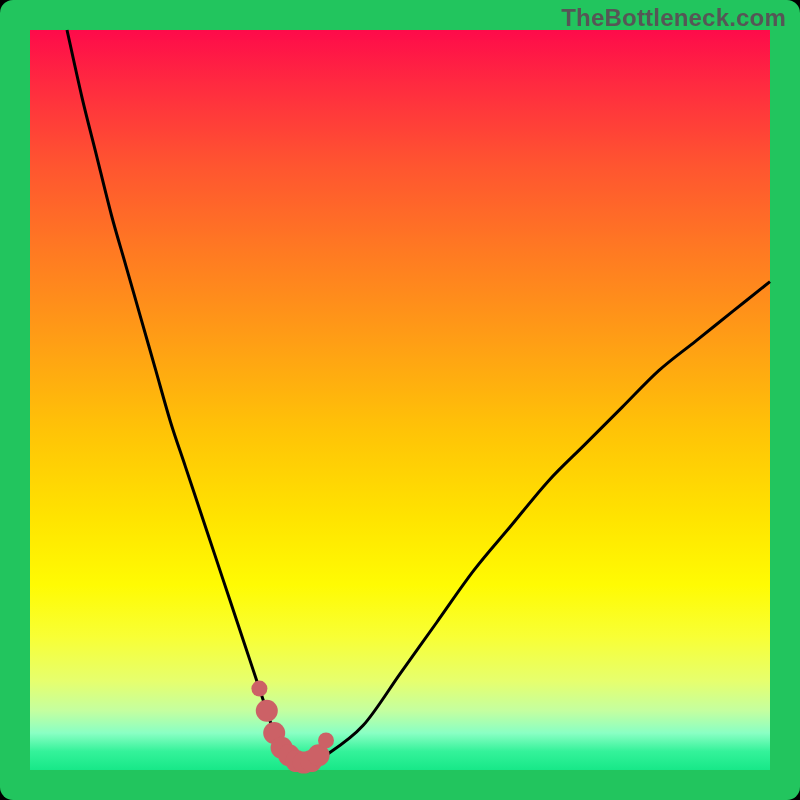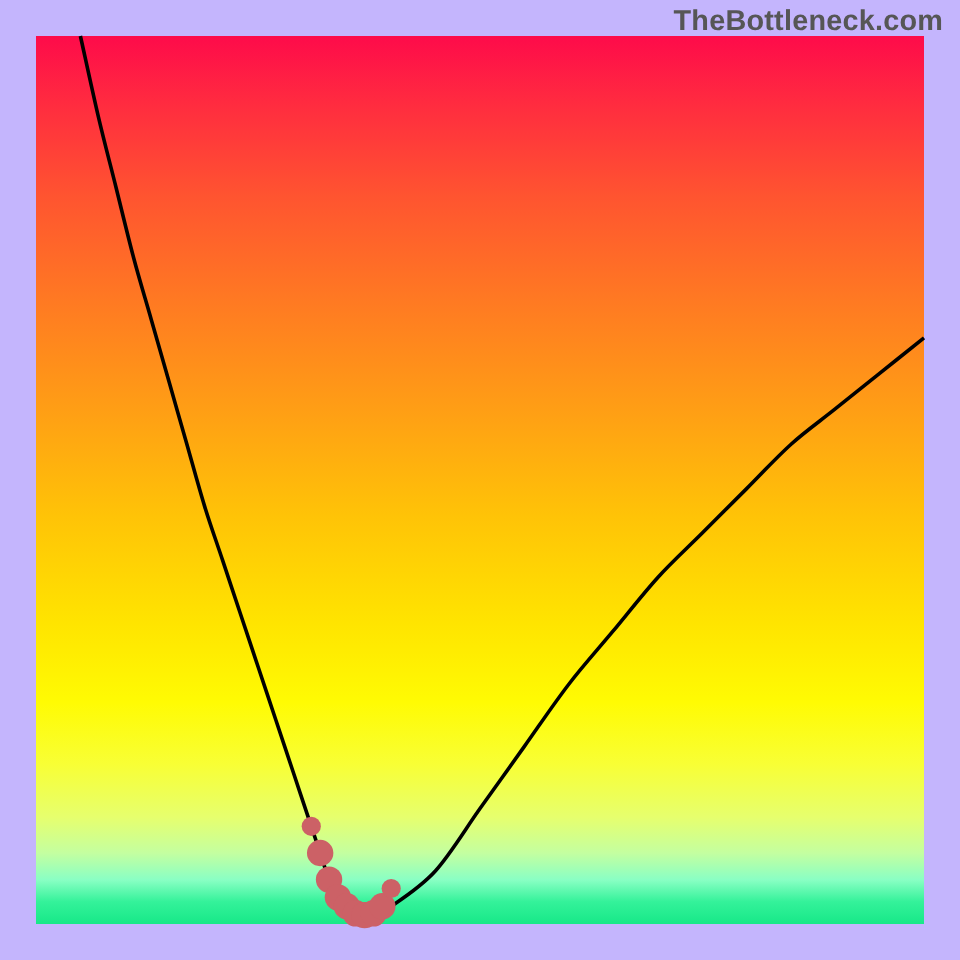--- a/index.html
+++ b/index.html
@@ -8,21 +8,22 @@
     width: 800px;
     height: 800px;
     overflow: hidden;
     font-family: Arial, Helvetica, sans-serif;
     background: #000;
   }
   .outer {
     position: relative;
     width: 800px;
     height: 800px;
-    background: #c4b5fd;
+    background: #22c55e;
+    border-radius: 13px;
   }
   .watermark {
     position: absolute;
     top: 4px;
     right: 14px;
     color: #565656;
     font-size: 24px;
     font-weight: 600;
     letter-spacing: 0.2px;
     z-index: 5;

